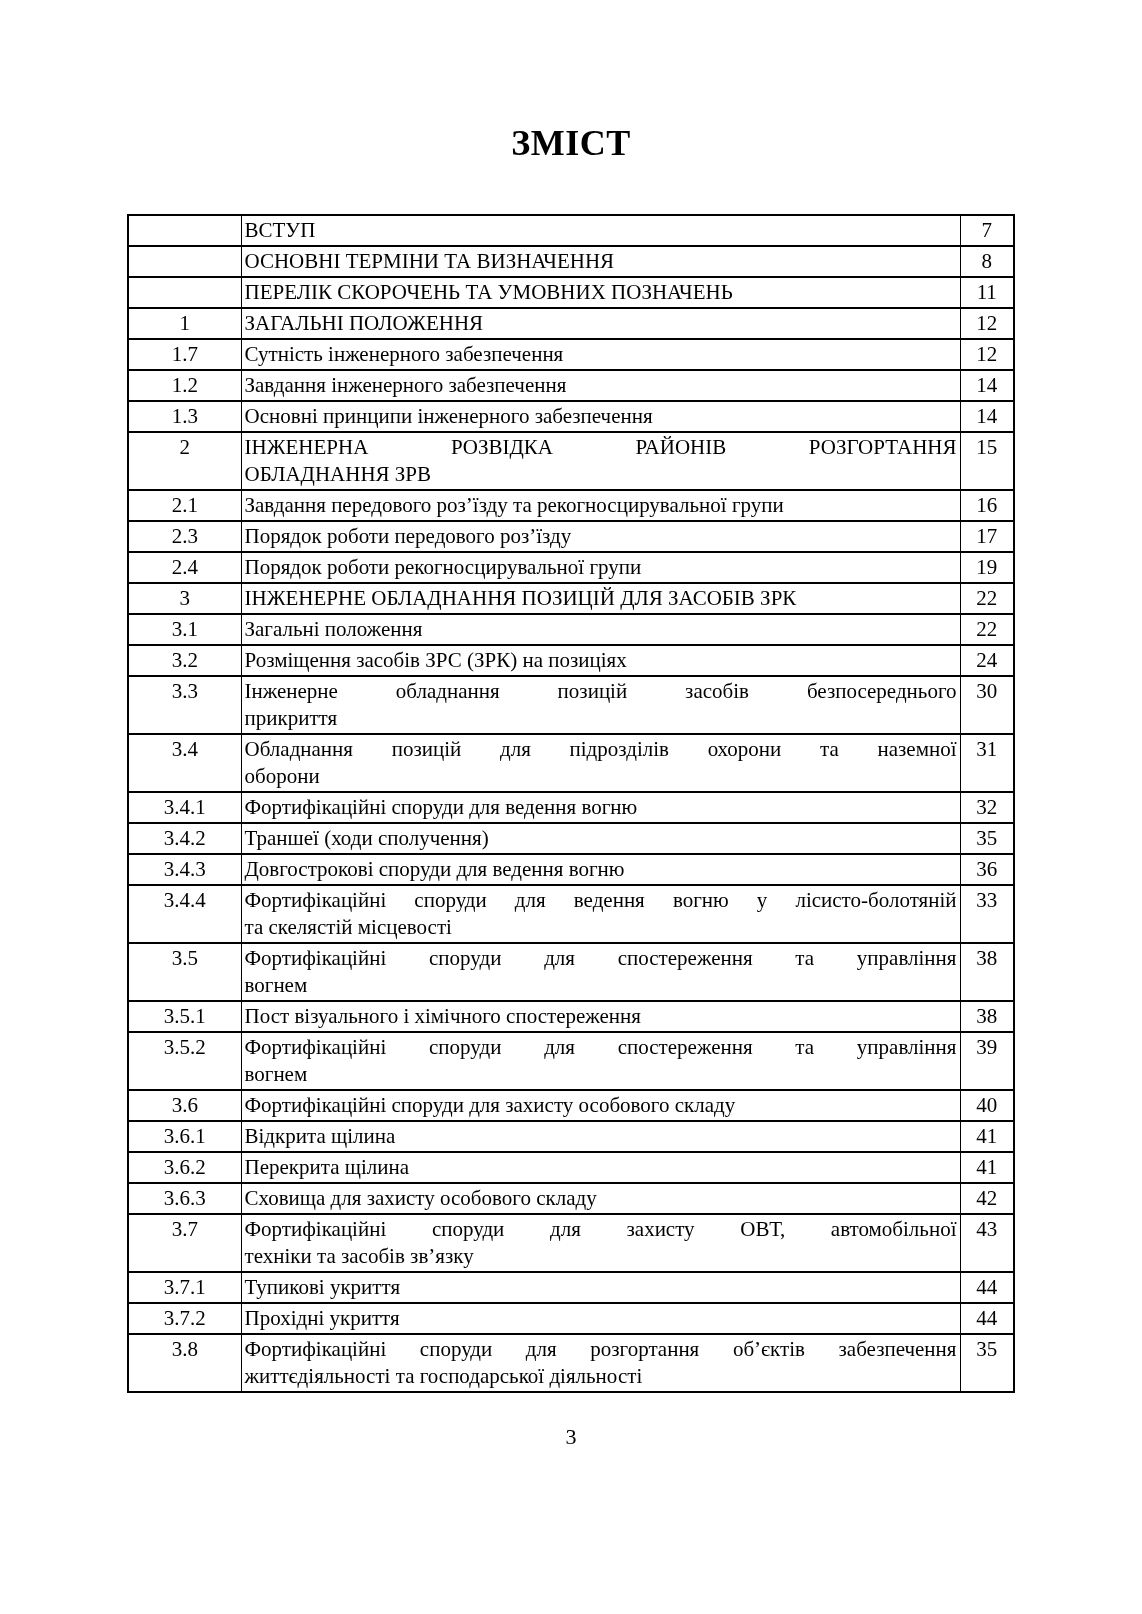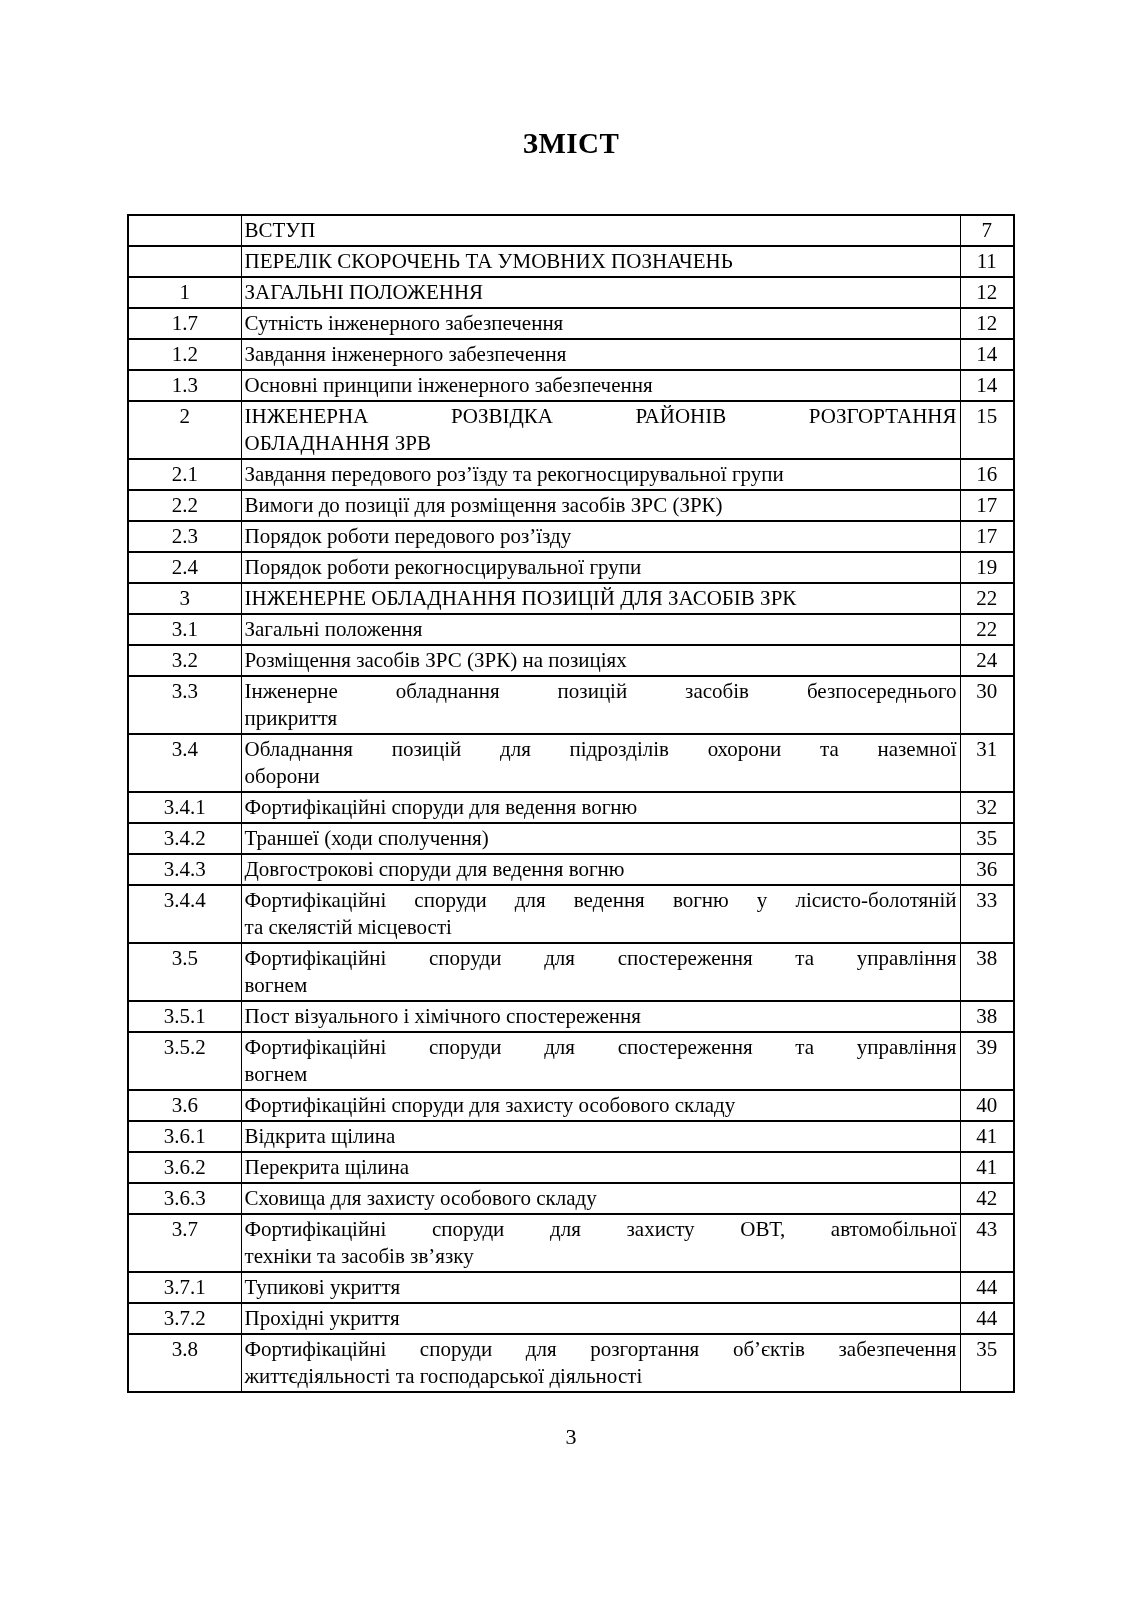--- a/index.html
+++ b/index.html
@@ -12,21 +12,21 @@
   .page {
     position: relative;
     width: 1142px;
     height: 1614px;
     background: #ffffff;
     overflow: hidden;
   }
   .page-title {
     padding-top: 127px;
     text-align: center;
-    font-size: 29px;
+    font-size: 36px;
     font-weight: bold;
     line-height: 32px;
     letter-spacing: 0.5px;
   }
   table.toc {
     margin: 55px auto 0 auto;
     width: 886px;
     border-collapse: collapse;
     table-layout: fixed;
     border: 2px solid #000;
@@ -77,20 +77,27 @@
         <tr>
           <td class="num"></td>
           <td class="ttl">
             <div class="line">ВСТУП</div>
           </td>
           <td class="pg">7</td>
         </tr>
         <tr>
           <td class="num"></td>
           <td class="ttl">
+            <div class="line">ОСНОВНІ ТЕРМІНИ ТА ВИЗНАЧЕННЯ</div>
+          </td>
+          <td class="pg">8</td>
+        </tr>
+        <tr>
+          <td class="num"></td>
+          <td class="ttl">
             <div class="line">ПЕРЕЛІК СКОРОЧЕНЬ ТА УМОВНИХ ПОЗНАЧЕНЬ</div>
           </td>
           <td class="pg">11</td>
         </tr>
         <tr>
           <td class="num">1</td>
           <td class="ttl">
             <div class="line">ЗАГАЛЬНІ ПОЛОЖЕННЯ</div>
           </td>
           <td class="pg">12</td>
@@ -125,27 +132,20 @@
           <td class="pg">15</td>
         </tr>
         <tr>
           <td class="num">2.1</td>
           <td class="ttl">
             <div class="line">Завдання передового роз’їзду та рекогносцирувальної групи</div>
           </td>
           <td class="pg">16</td>
         </tr>
         <tr>
-          <td class="num">2.2</td>
-          <td class="ttl">
-            <div class="line">Вимоги до позиції для розміщення засобів ЗРС (ЗРК)</div>
-          </td>
-          <td class="pg">17</td>
-        </tr>
-        <tr>
           <td class="num">2.3</td>
           <td class="ttl">
             <div class="line">Порядок роботи передового роз’їзду</div>
           </td>
           <td class="pg">17</td>
         </tr>
         <tr>
           <td class="num">2.4</td>
           <td class="ttl">
             <div class="line">Порядок роботи рекогносцирувальної групи</div>

